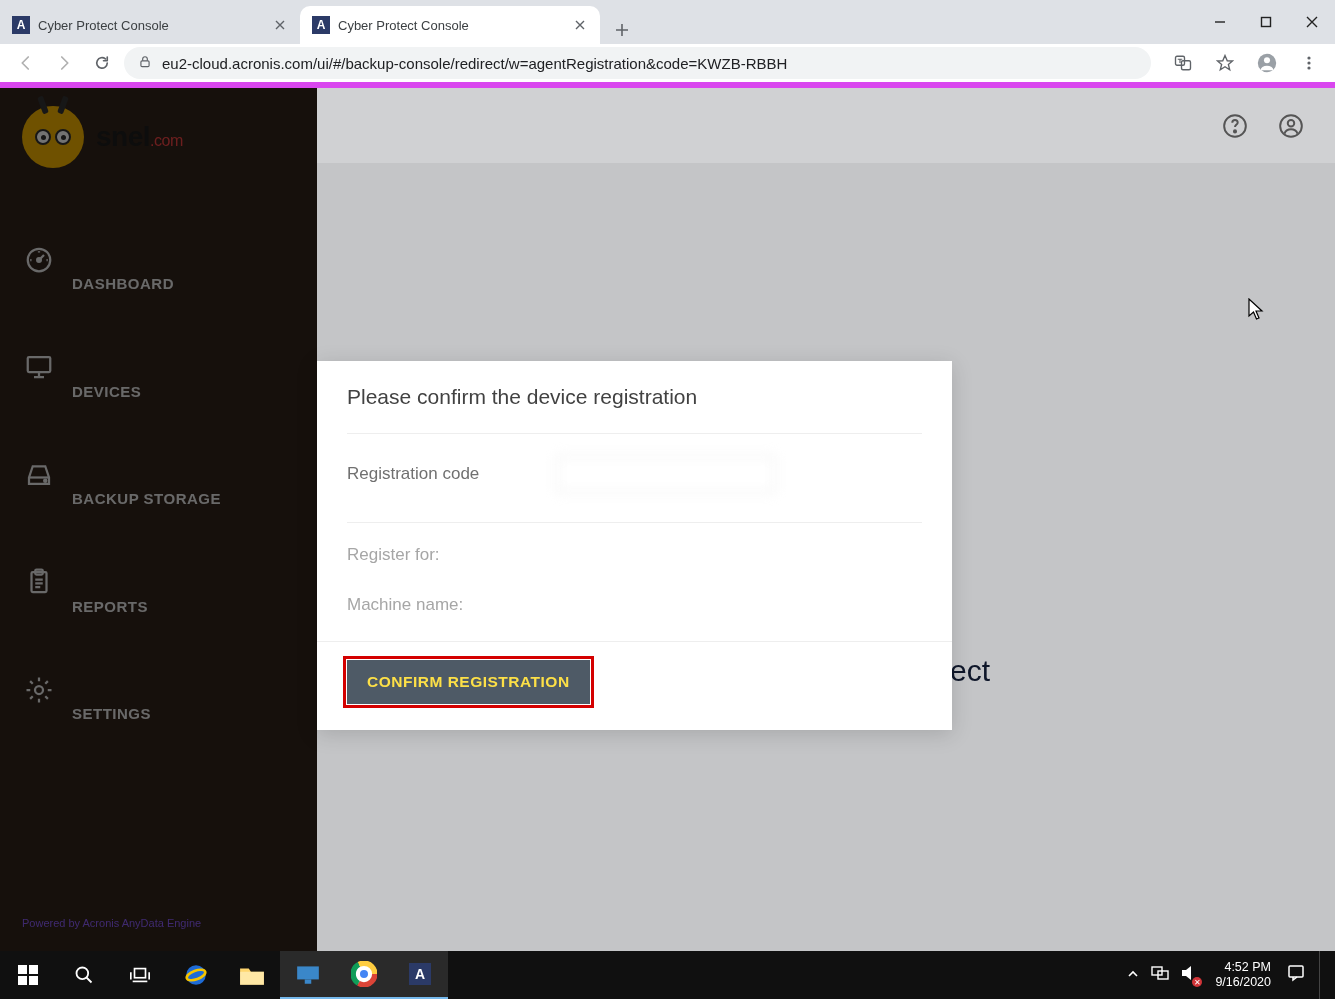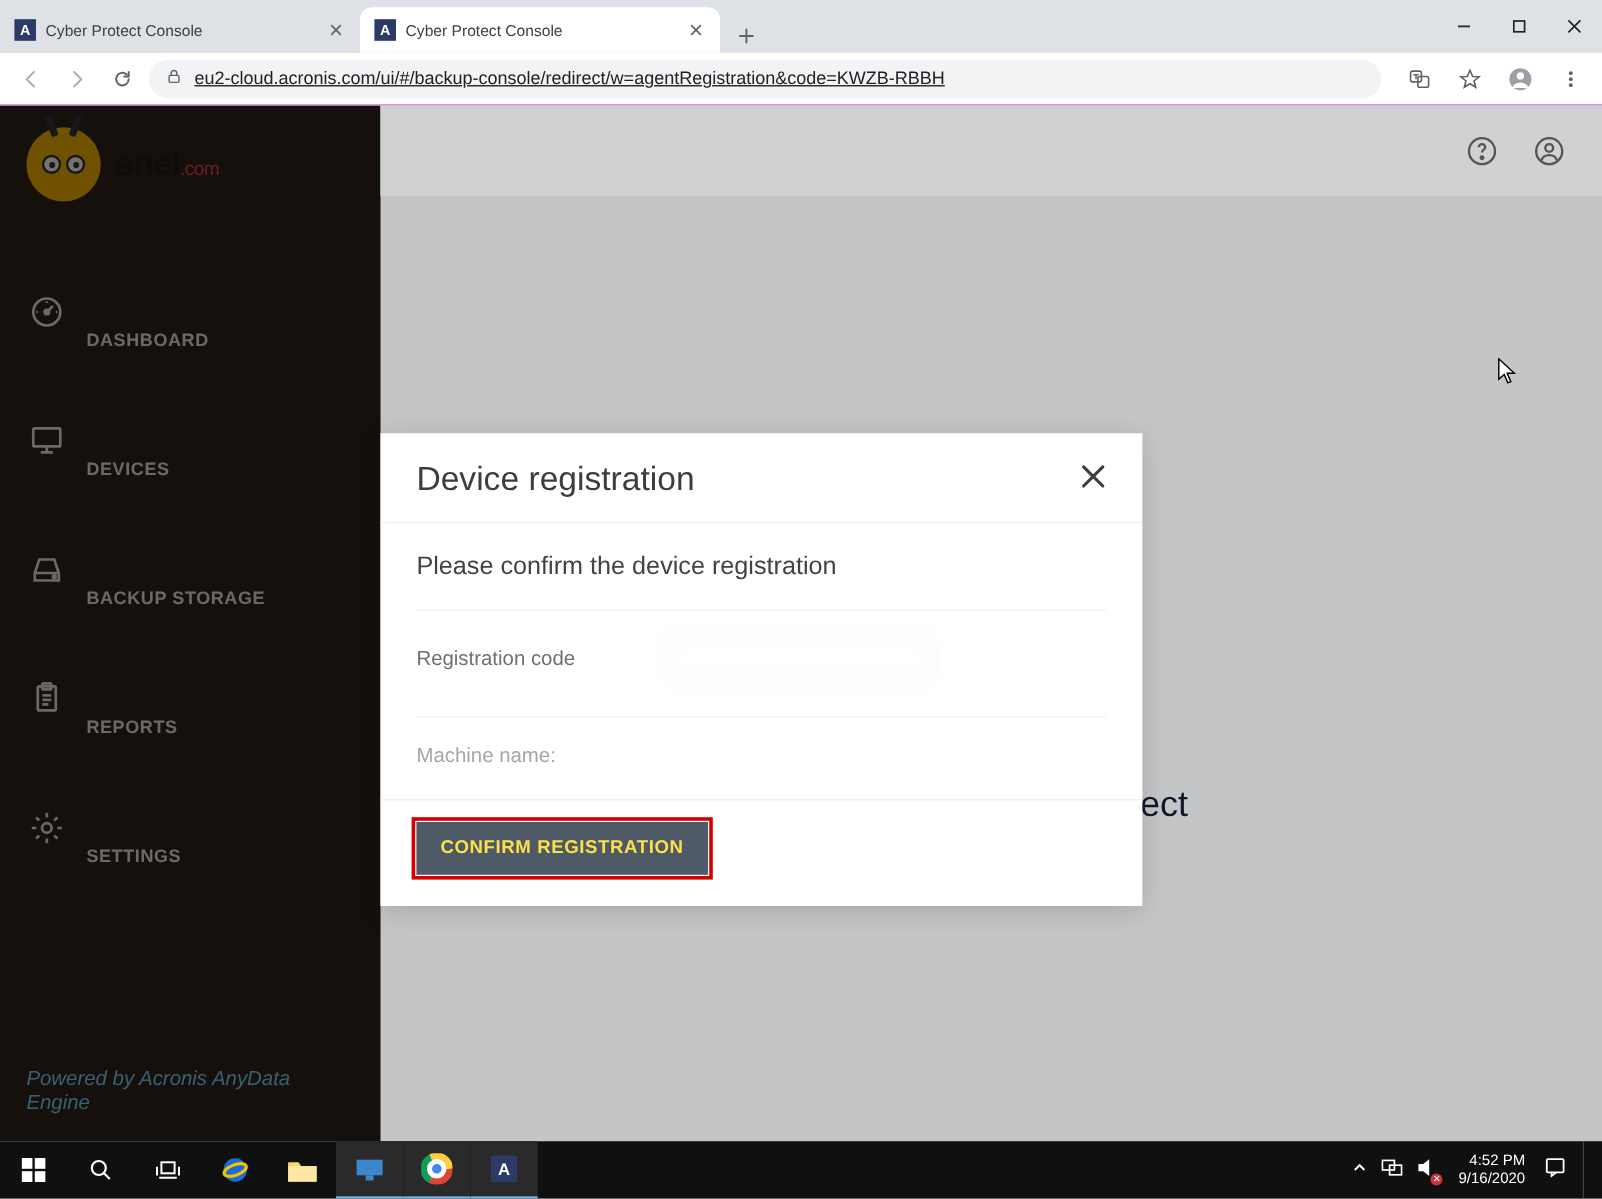--- a/index.html
+++ b/index.html
@@ -9,21 +9,21 @@
   .titlebar { height: 44px; background: #dee1e6; display: flex; align-items: flex-end; position: relative; }
   .tab { display: flex; align-items: center; height: 38px; padding: 0 12px; font-size: 13px; color: #3c4043; border-top-left-radius: 10px; border-top-right-radius: 10px; gap: 8px; margin-top: 6px; }
   .tab.inactive { background: #dee1e6; width: 300px; }
   .tab.active { background: #ffffff; width: 300px; }
   .tab-favicon { width: 18px; height: 18px; background: #2b3a67; color:#fff; display:flex; align-items:center; justify-content:center; font-size:12px; font-weight:bold; }
   .tab-title { flex: 1; white-space: nowrap; overflow: hidden; text-overflow: ellipsis; }
   .tab-close { width:16px; height:16px; display:flex; align-items:center; justify-content:center; color:#5f6368; cursor:pointer; }
   .newtab { width: 28px; height: 28px; margin-left: 8px; display:flex; align-items:center; justify-content:center; color:#5f6368; font-size:18px; cursor:pointer; }
   .window-controls { position:absolute; right:0; top:0; height:44px; display:flex; align-items:center; }
   .wc-btn { width:46px; height:32px; display:flex; align-items:center; justify-content:center; cursor:pointer; color:#222; }
-  .addrbar { height: 44px; background:#ffffff; display:flex; align-items:center; padding: 0 10px; gap:6px; border-bottom:1px solid #d946ef;text-decoration:underline; }
+  .addrbar { height: 44px; background:#ffffff; display:flex; align-items:center; padding: 0 10px; gap:6px; border-bottom:6px solid #d946ef; }
   .nav-btn { width:32px; height:32px; display:flex; align-items:center; justify-content:center; color:#5f6368; border-radius:50%; cursor:pointer; }
   .nav-btn.disabled { color:#b0b0b0; }
   .omnibox { flex:1; height:32px; background:#f1f3f4; border-radius:16px; display:flex; align-items:center; padding:0 14px; gap:10px; color:#202124; font-size:15px; }
   .lock { color:#5f6368; }
   .right-icons { display:flex; align-items:center; gap:10px; margin-left:10px; }
 
   
   .viewport { flex:1; position:relative; background:#c4c5c7; overflow:hidden; }
 
   .sidebar { position:absolute; left:0; top:0; width:317px; height:100%; background:#32241c; color:#fff; display:flex; flex-direction:column; }
@@ -34,21 +34,21 @@
   .brand-logo::after { content:""; position:absolute; top:-10px; right:18px; width:6px;height:18px;background:#333; transform:rotate(20deg); border-radius:2px; }
   .brand-eyes { display:flex; gap:4px; }
   .brand-eyes span { width:16px;height:16px;background:#fff;border-radius:50%; border:2px solid #333; position:relative;}
   .brand-eyes span::after { content:""; position:absolute; left:4px; top:4px; width:5px;height:5px;background:#333;border-radius:50%; }
   .brand-text { font-size:28px; font-weight:700; color:#1d1d1d; letter-spacing:-0.5px; }
   .brand-text .thin { font-weight:400; font-size:16px; color:#ef4444; }
   .nav { list-style:none; padding:12px 0; }
   .nav li { display:flex; align-items:center; gap:18px; padding:20px 24px; color:#e8e8e8; font-size:15px; font-weight:700; letter-spacing:0.5px; cursor:pointer; }
   .nav li svg { flex-shrink:0; }
   .nav li .label { line-height:1.3;margin-top:48px; }
-  .side-footer { margin-top:auto; padding:16px 22px 22px; font-size:17px; color:#7dd3fc;font-style:italic; }
+  .side-footer { margin-top:auto; padding:16px 22px 22px; font-size:11px; color:#8b5cf6; }
   .topbar { position:absolute; left:317px; right:0; top:0; height:75px; background:#d0d1d3; display:flex; align-items:center; justify-content:flex-end; padding-right:30px; gap:28px; }
   .topbar .ticon { width:28px;height:28px;color:#555; cursor:pointer; display:flex;align-items:center;justify-content:center; }
   .bg-text { position:absolute; left:950px; top:566px; font-size:30px; color:#0f172a; }
 
   
   .modal { position:absolute; left:317px; top:273px; width:635px; background:#fff; box-shadow:0 4px 20px rgba(0,0,0,0.15); }
   .modal-header { display:flex; align-items:center; justify-content:space-between; padding:22px 30px 20px; border-bottom:1px solid #eee; }
   .modal-title { font-size:28px; color:#3d3d3d; font-weight:400; }
   .modal-close { cursor:pointer; color:#3d3d3d; }
   .modal-body { padding:24px 30px 8px; }
@@ -250,38 +250,34 @@
             <circle cx="12" cy="12" r="10"></circle>
             <circle cx="12" cy="9.5" r="3"></circle>
             <path d="M6 19c1-3 4-4 6-4s5 1 6 4"></path>
           </svg>
       </div>
     </div>
 
     <div class="bg-text">ect</div>
 
     <div class="modal">
-      <div class="modal-header">
-        <div class="modal-title">Device registration</div>
-        <div class="modal-close">
-          <svg width="22" height="22" viewBox="0 0 22 22">
-              <path d="M3 3 L19 19 M19 3 L3 19" stroke="currentColor" stroke-width="2.6" stroke-linecap="round"></path>
-            </svg>
-        </div>
-      </div>
       <div class="modal-body">
         <div class="modal-subtitle">Please confirm the device registration</div>
         <div class="divider"></div>
 
         <div class="form-row">
           <div class="form-label">Registration code</div>
           <input class="form-input" type="text" value="" style="">
         </div>
         <div class="divider"></div>
 
+        <div class="form-row">
+          <div class="form-label dim">Register for:</div>
+          <div class="blurred"></div>
+        </div>
 
         <div class="form-row" style="margin-bottom:18px">
           <div class="form-label dim">Machine name:</div>
           <div class="blurred"></div>
         </div>
       </div>
       <div class="modal-footer">
         <button class="confirm-btn">CONFIRM REGISTRATION</button>
       </div>
     </div>

